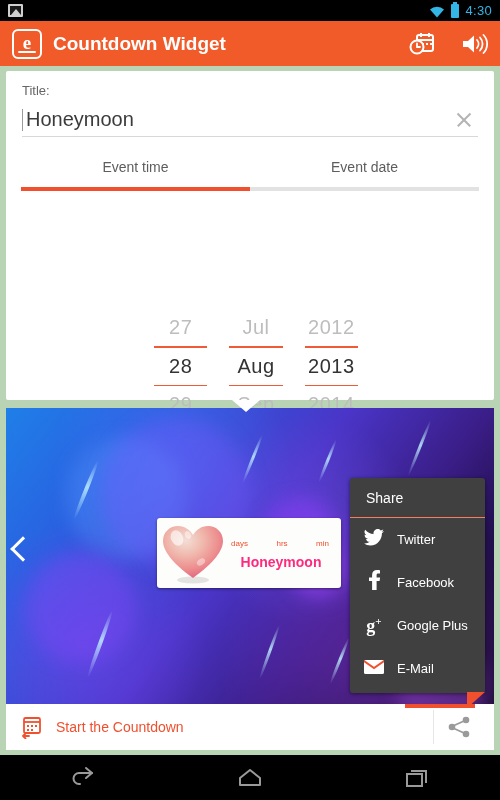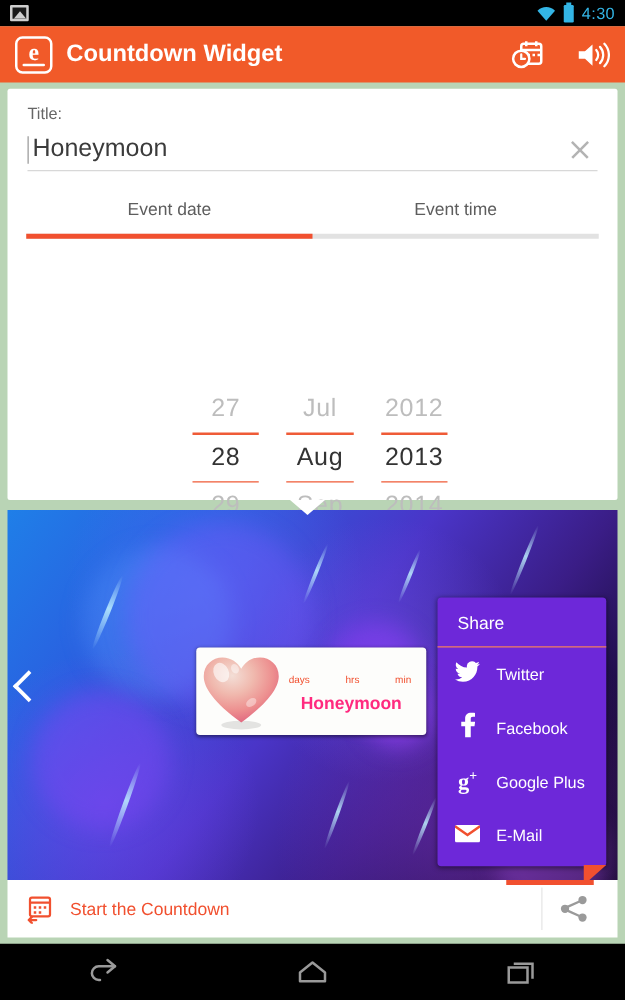--- a/index.html
+++ b/index.html
@@ -145,21 +145,21 @@
   }
   .wunits { display: flex; justify-content: space-between; padding: 2px 4px 0 2px; }
   .wunits span { font-size: 8px; color: #f1502f; }
   .wname {
     text-align: center; color: #ff2a7f; font-weight: bold; font-size: 14px; margin-top: 6px;
   }
 
   
   .sharepop {
     position: absolute; left: 350px; top: 478px; width: 135px; height: 215px;
-    background: #6d28d9; border-radius: 3px; z-index: 8;
+    background: #404040; border-radius: 3px; z-index: 8;
     box-shadow: 0 1px 4px rgba(0,0,0,.5);
   }
   .sharehead {
     height: 40px; display: flex; align-items: center; padding-left: 16px;
     color: #fff; font-size: 14px; border-bottom: 1px solid #f47e60;
   }
   .shareitem {
     height: 43px; display: flex; align-items: center; padding-left: 14px;
     color: #fff; font-size: 13px; gap: 13px;
   }
@@ -250,22 +250,22 @@
     <div class="lbl-title">Title:</div>
 
     <div class="titlerow">
       <div class="caret"></div>
       <div class="titleval" placeholder="Title">Honeymoon</div>
       <div class="clear-x"></div>
     </div>
 
     <div class="tabs">
       <div class="tabrow">
+        <div class="tab">Event time</div>
         <div class="tab">Event date</div>
-        <div class="tab">Event time</div>
       </div>
       <div class="tabtrack">
         <div class="tabind"></div>
       </div>
     </div>
 
     <div class="picker">
       <div class="pcol">
         <div class="prow pdim">27</div>
         <div class="pline"></div>

